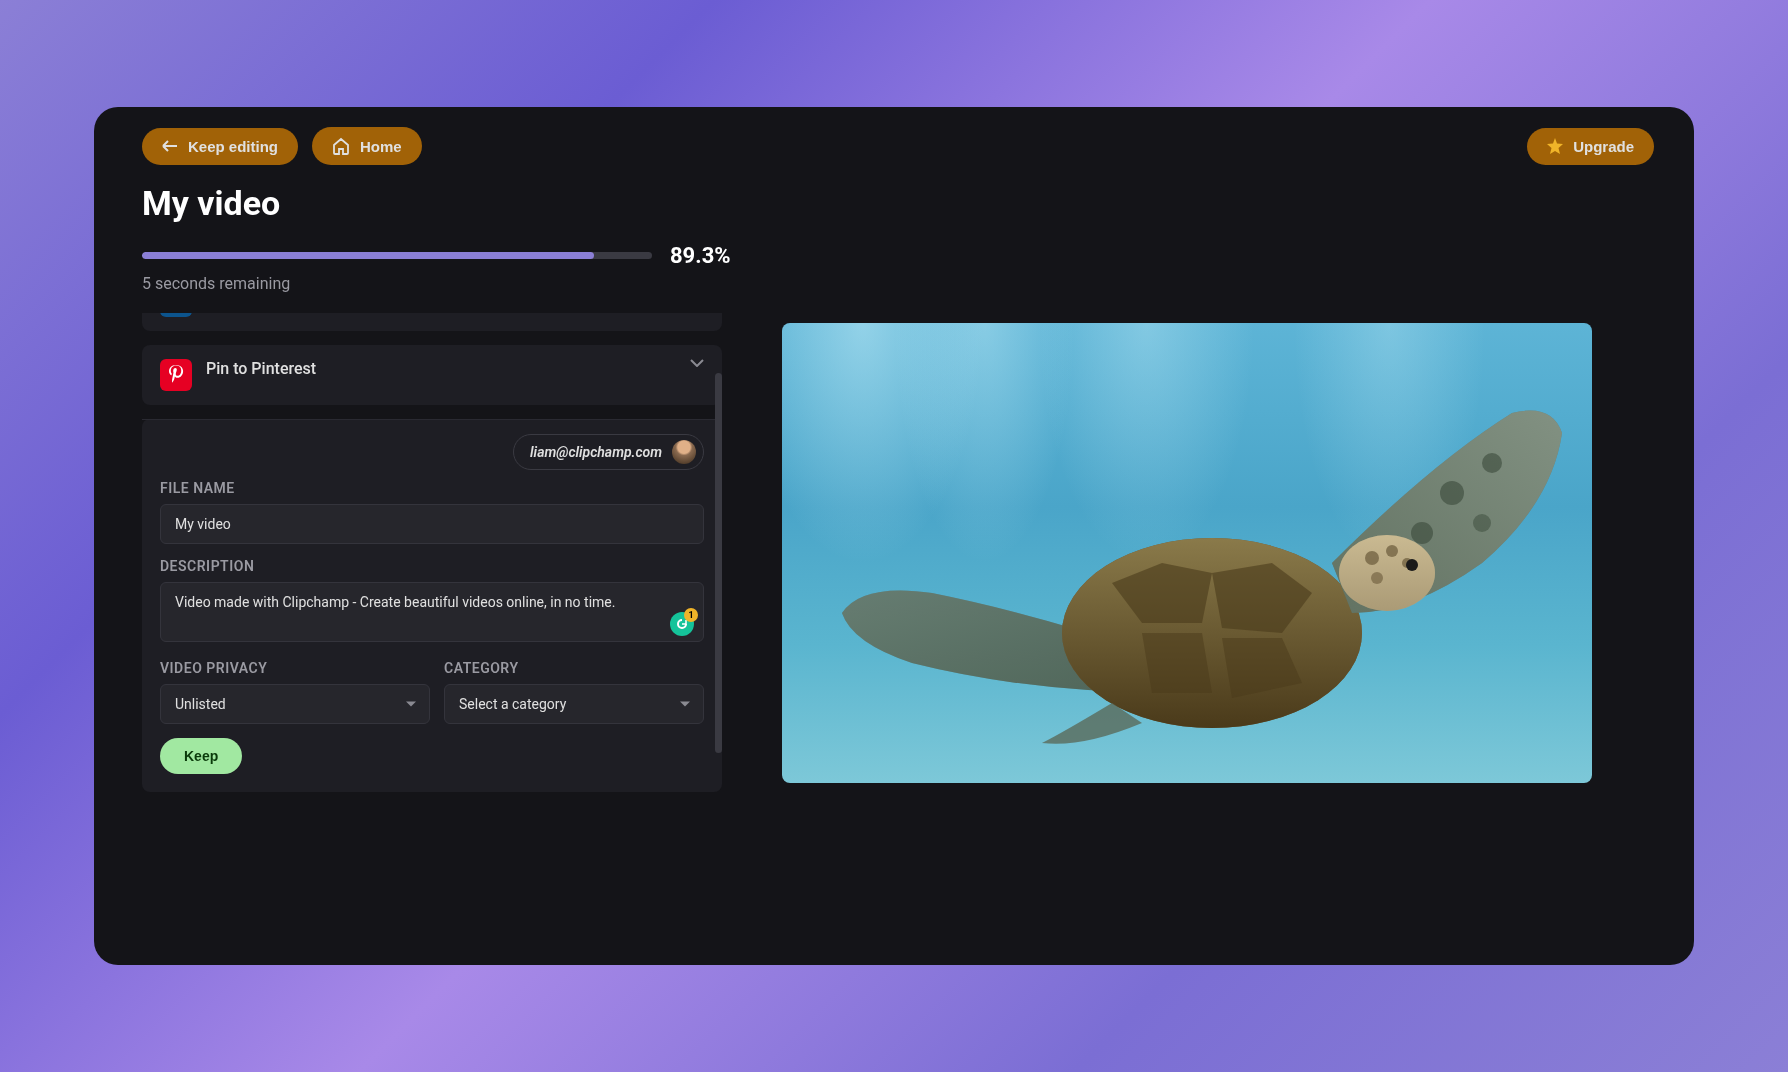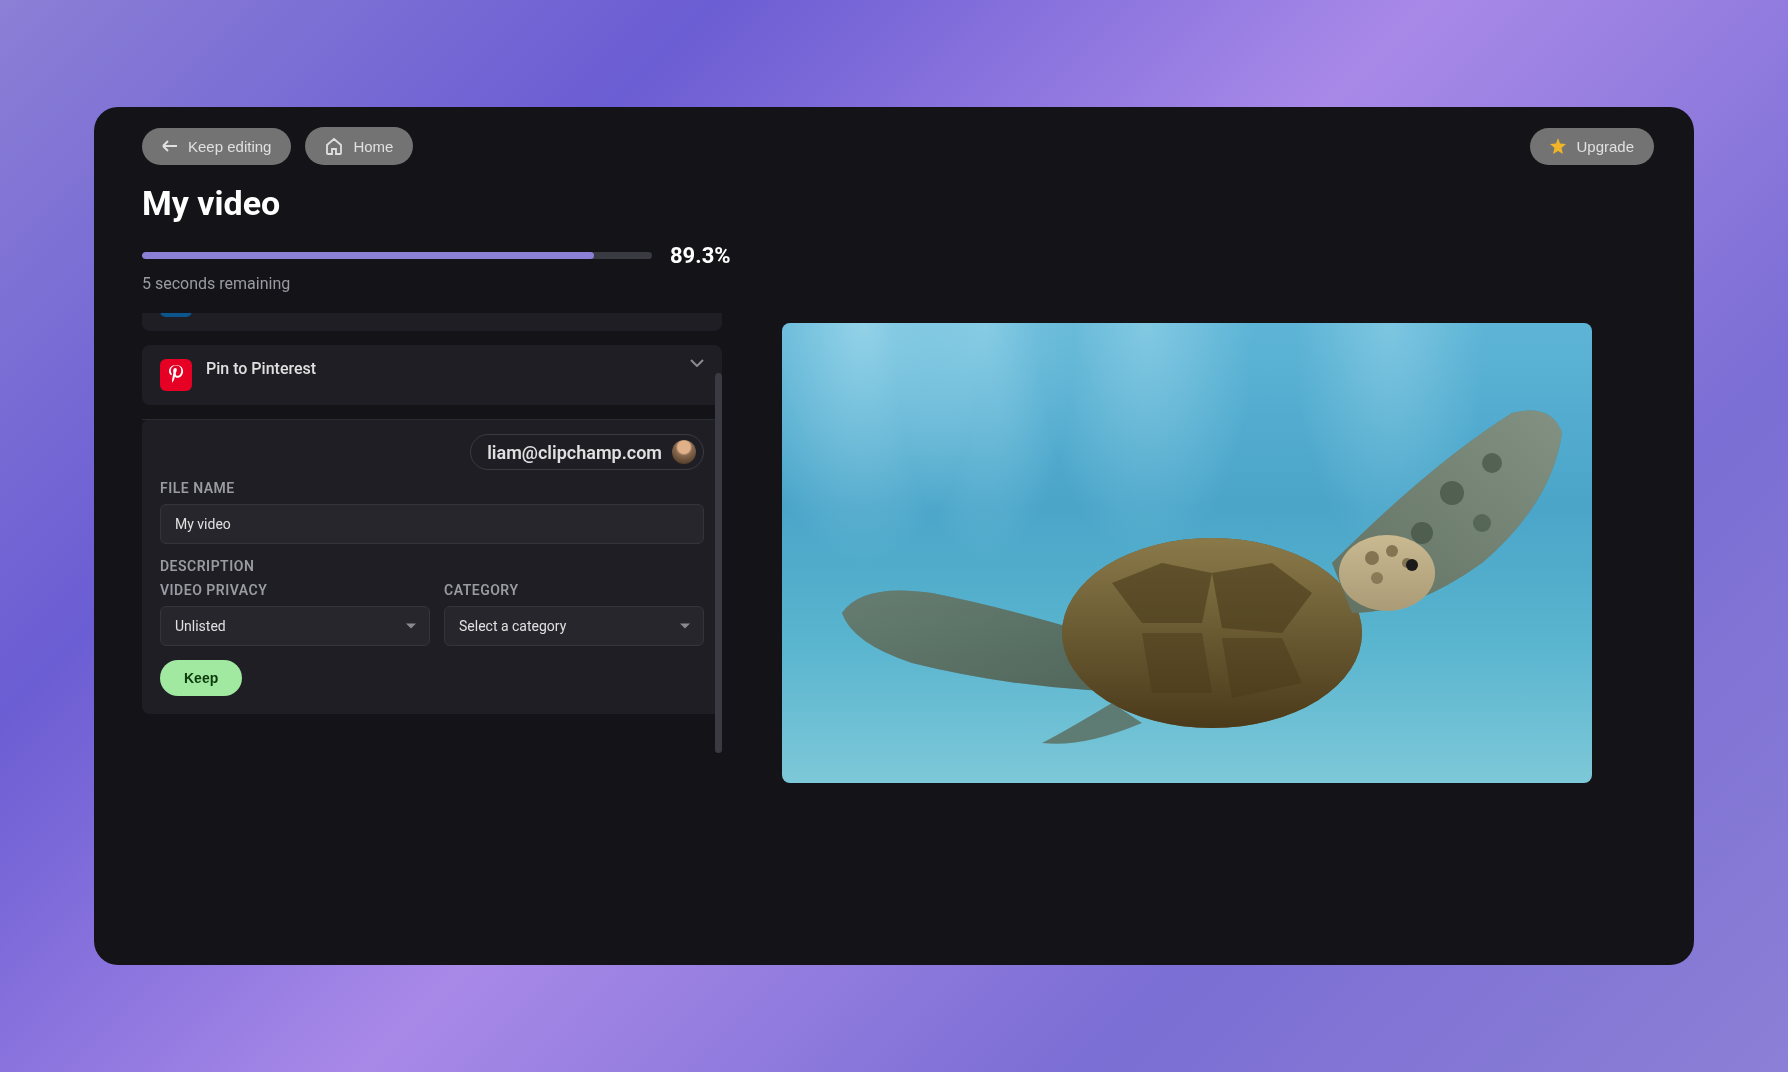--- a/index.html
+++ b/index.html
@@ -22,27 +22,27 @@
       display: flex;
       flex-direction: column;
     }
     .toolbar {
       display: flex;
       align-items: center;
       gap: 14px;
       margin-bottom: 18px;
     }
     .btn-pill {
-      background: #737373;
+      background: #a16207;
       border: none;
       border-radius: 100px;
       padding: 10px 20px;
       color: #e0e0e0;
       font-size: 15px;
-      font-weight: 400;
+      font-weight: 700;
       display: flex;
       align-items: center;
       gap: 10px;
       cursor: pointer;
     }
     .toolbar-spacer { flex: 1; }
     .upgrade-btn .star { color: #f0b429; }
     .title {
       color: #fff;
       font-size: 34px;
@@ -147,22 +147,23 @@
       display: flex;
       align-items: center;
       gap: 10px;
       border: 1px solid #3a3a42;
       border-radius: 100px;
       padding: 5px 7px 5px 16px;
       cursor: pointer;
     }
     .account-email {
       color: #e0e0e0;
-      font-size: 18px;
+      font-size: 14px;
       font-weight: 600;
+      font-style: italic;
     }
     .avatar {
       width: 24px;
       height: 24px;
       border-radius: 50%;
       background: radial-gradient(circle at 50% 30%, #e0b088 30%, #8a6a50 40%, #3a2a1a 100%);
     }
     .form-label {
       color: #9a9aa2;
       font-size: 14px;
@@ -367,20 +368,29 @@
                 <div class="avatar"></div>
               </div>
             </div>
 
             <div class="form-group">
               <label class="form-label">FILE NAME</label>
               <input class="form-input" value="My video" style="">
             </div>
 
             <label class="form-label">DESCRIPTION</label>
+            <div class="textarea-wrap">
+              <textarea class="form-textarea" style="">Video made with Clipchamp - Create beautiful videos online, in no time.</textarea>
+              <div class="grammarly-badge">
+                <svg width="14" height="14" viewBox="0 0 14 14" fill="none" stroke="#fff" stroke-width="2">
+                    <path d="M11 7a4 4 0 11-4-4"></path>
+                    <path d="M11 3v4h-4" stroke-width="1.5"></path>
+                  </svg>
+              </div>
+            </div>
 
             <div class="form-row">
               <div class="form-group form-col-narrow">
                 <label class="form-label">VIDEO PRIVACY</label>
                 <div class="select-wrap">
                   <div class="form-select">Unlisted</div>
                 </div>
               </div>
               <div class="form-group form-col-wide">
                 <label class="form-label">CATEGORY</label>

